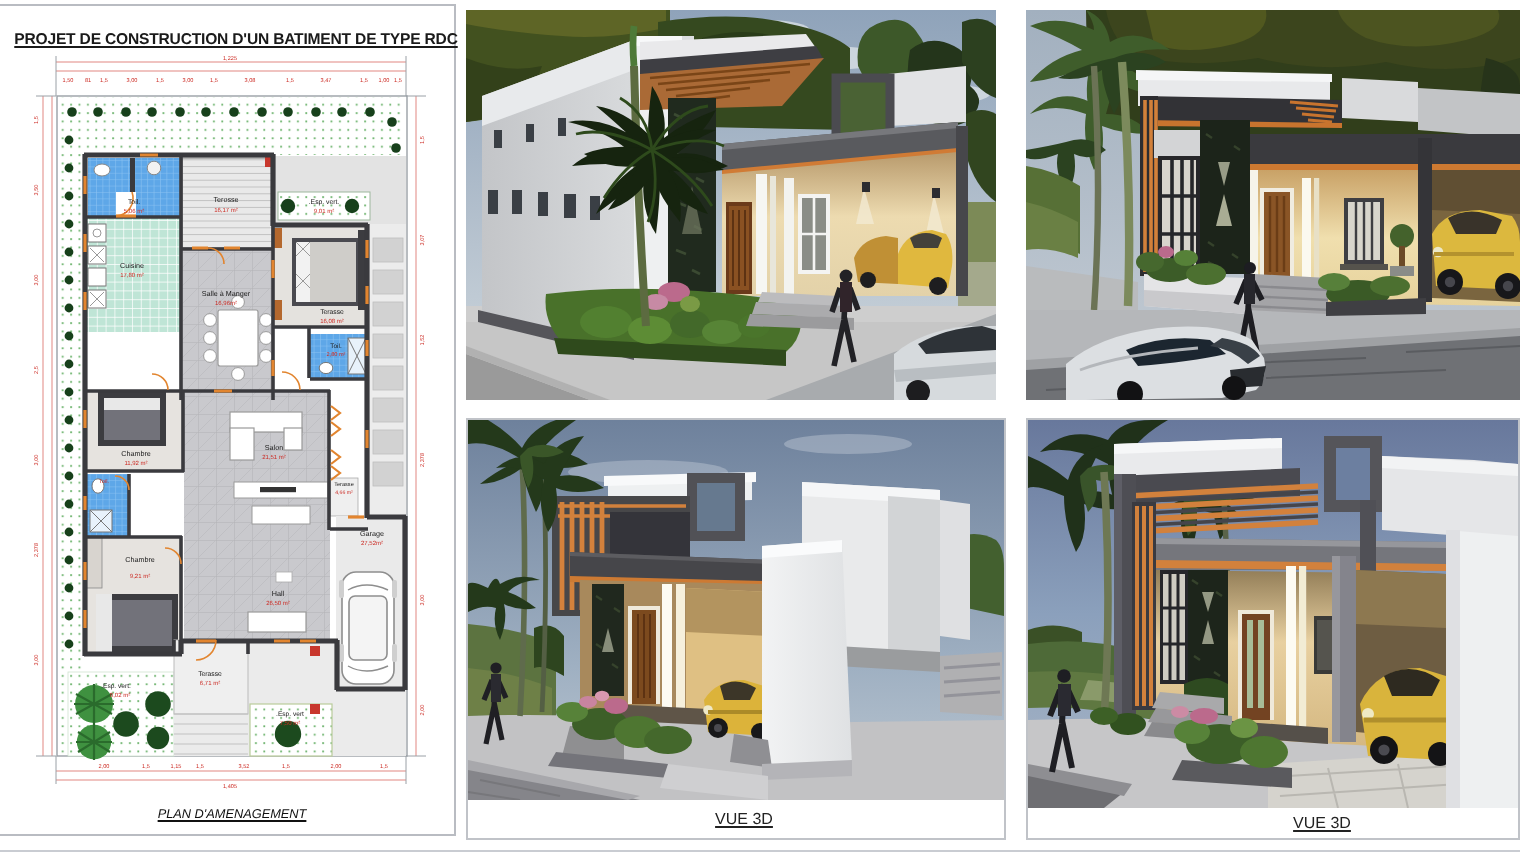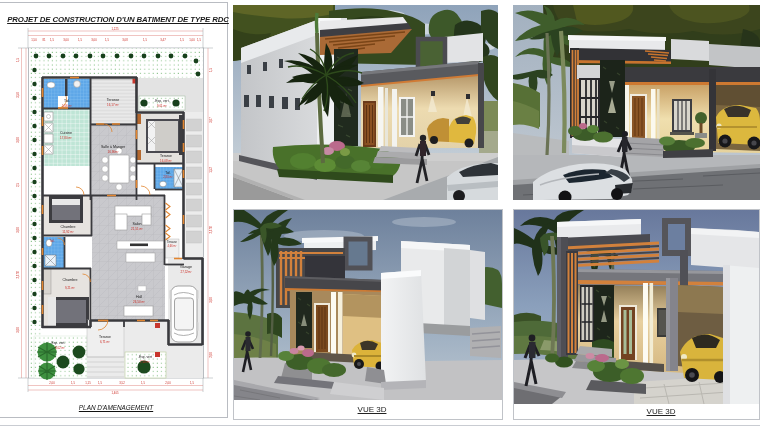--- a/index.html
+++ b/index.html
@@ -10,21 +10,21 @@
 <body>
 
 <div class="abs" style="left:0;top:2px;width:228px;height:1px;background:#b9bcc2;"></div>
 
 <div class="abs" style="left:227px;top:2px;width:1px;height:416px;background:#b9bcc2;"></div>
 
 <div class="abs" style="left:0;top:417px;width:228px;height:1px;background:#b9bcc2;"></div>
 
 <div class="abs" style="left:0;top:425px;width:760px;height:1px;background:#c9ccd2;"></div>
 
-<div class="abs" style="left:0;top:15px;width:236px;text-align:center;font-size:7.8px;font-weight:bold;color:#1a1a1a;letter-spacing:-0.1px;"><span style="text-decoration:underline;font-style:italic;">PROJET DE CONSTRUCTION D'UN BATIMENT DE TYPE RDC</span></div>
+<div class="abs" style="left:0;top:15px;width:236px;text-align:center;font-size:7.8px;font-weight:bold;color:#1a1a1a;letter-spacing:-0.1px;"><span style="text-decoration:underline;">PROJET DE CONSTRUCTION D'UN BATIMENT DE TYPE RDC</span></div>
 
 <div class="abs" style="left:0;top:0;width:232px;height:427px;">
 <svg width="232" height="427" viewBox="0 0 232 427">
 <defs>
 <pattern id="gdot" width="4.2" height="4.2" patternUnits="userSpaceOnUse">
   <rect width="4.2" height="4.2" fill="#ffffff"></rect>
   <rect x="1.5" y="1.5" width="0.9" height="0.9" fill="#69b269"></rect>
 </pattern>
 <pattern id="teal" width="4.4" height="4.4" patternUnits="userSpaceOnUse">
   <rect width="4.4" height="4.4" fill="#bfe5d6"></rect>

